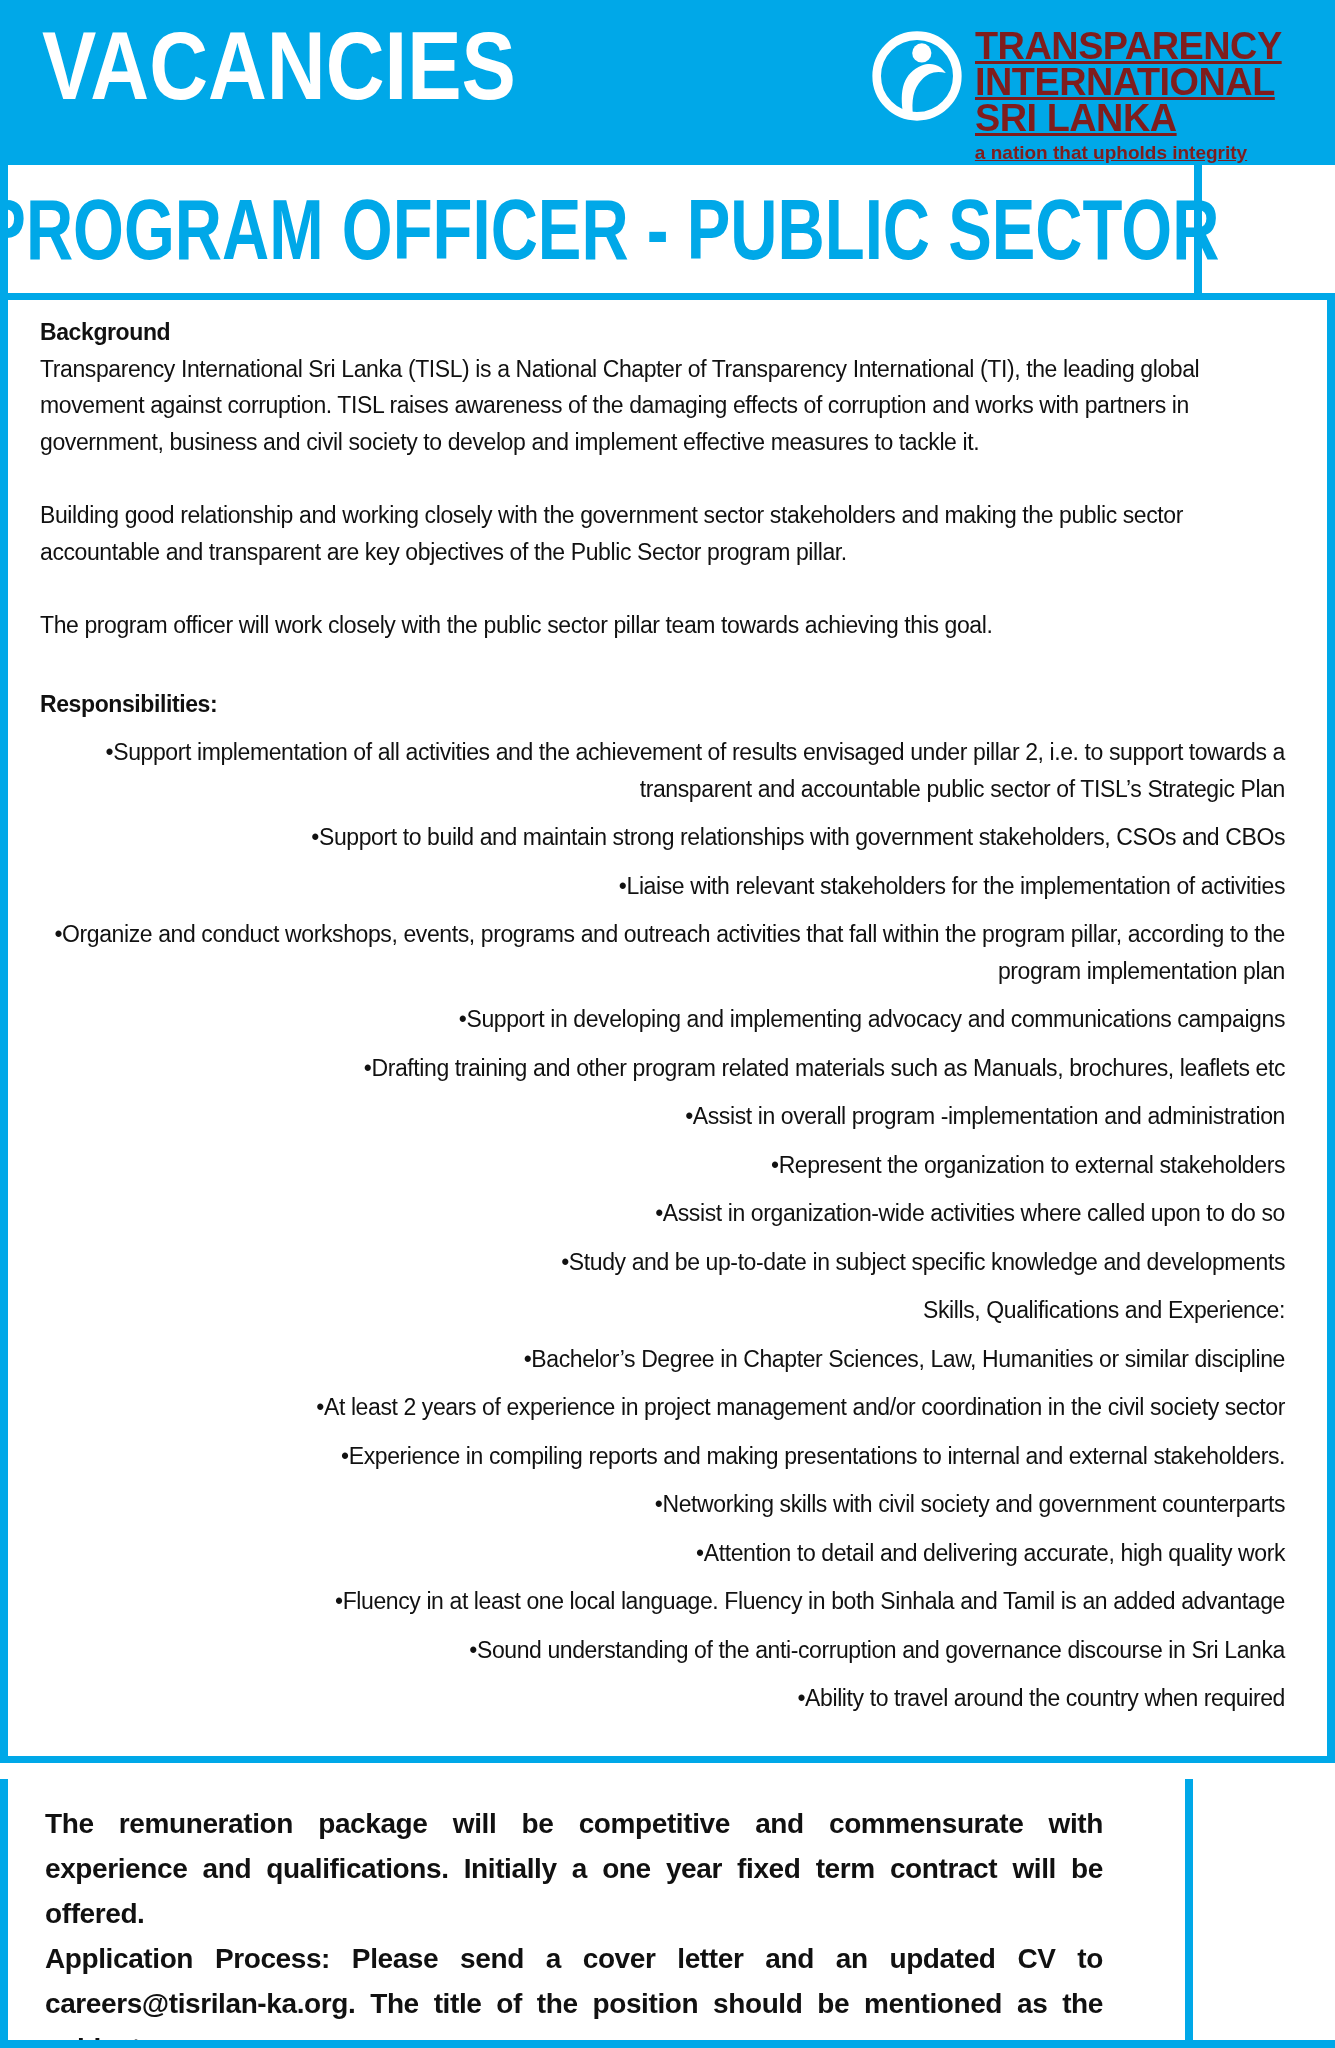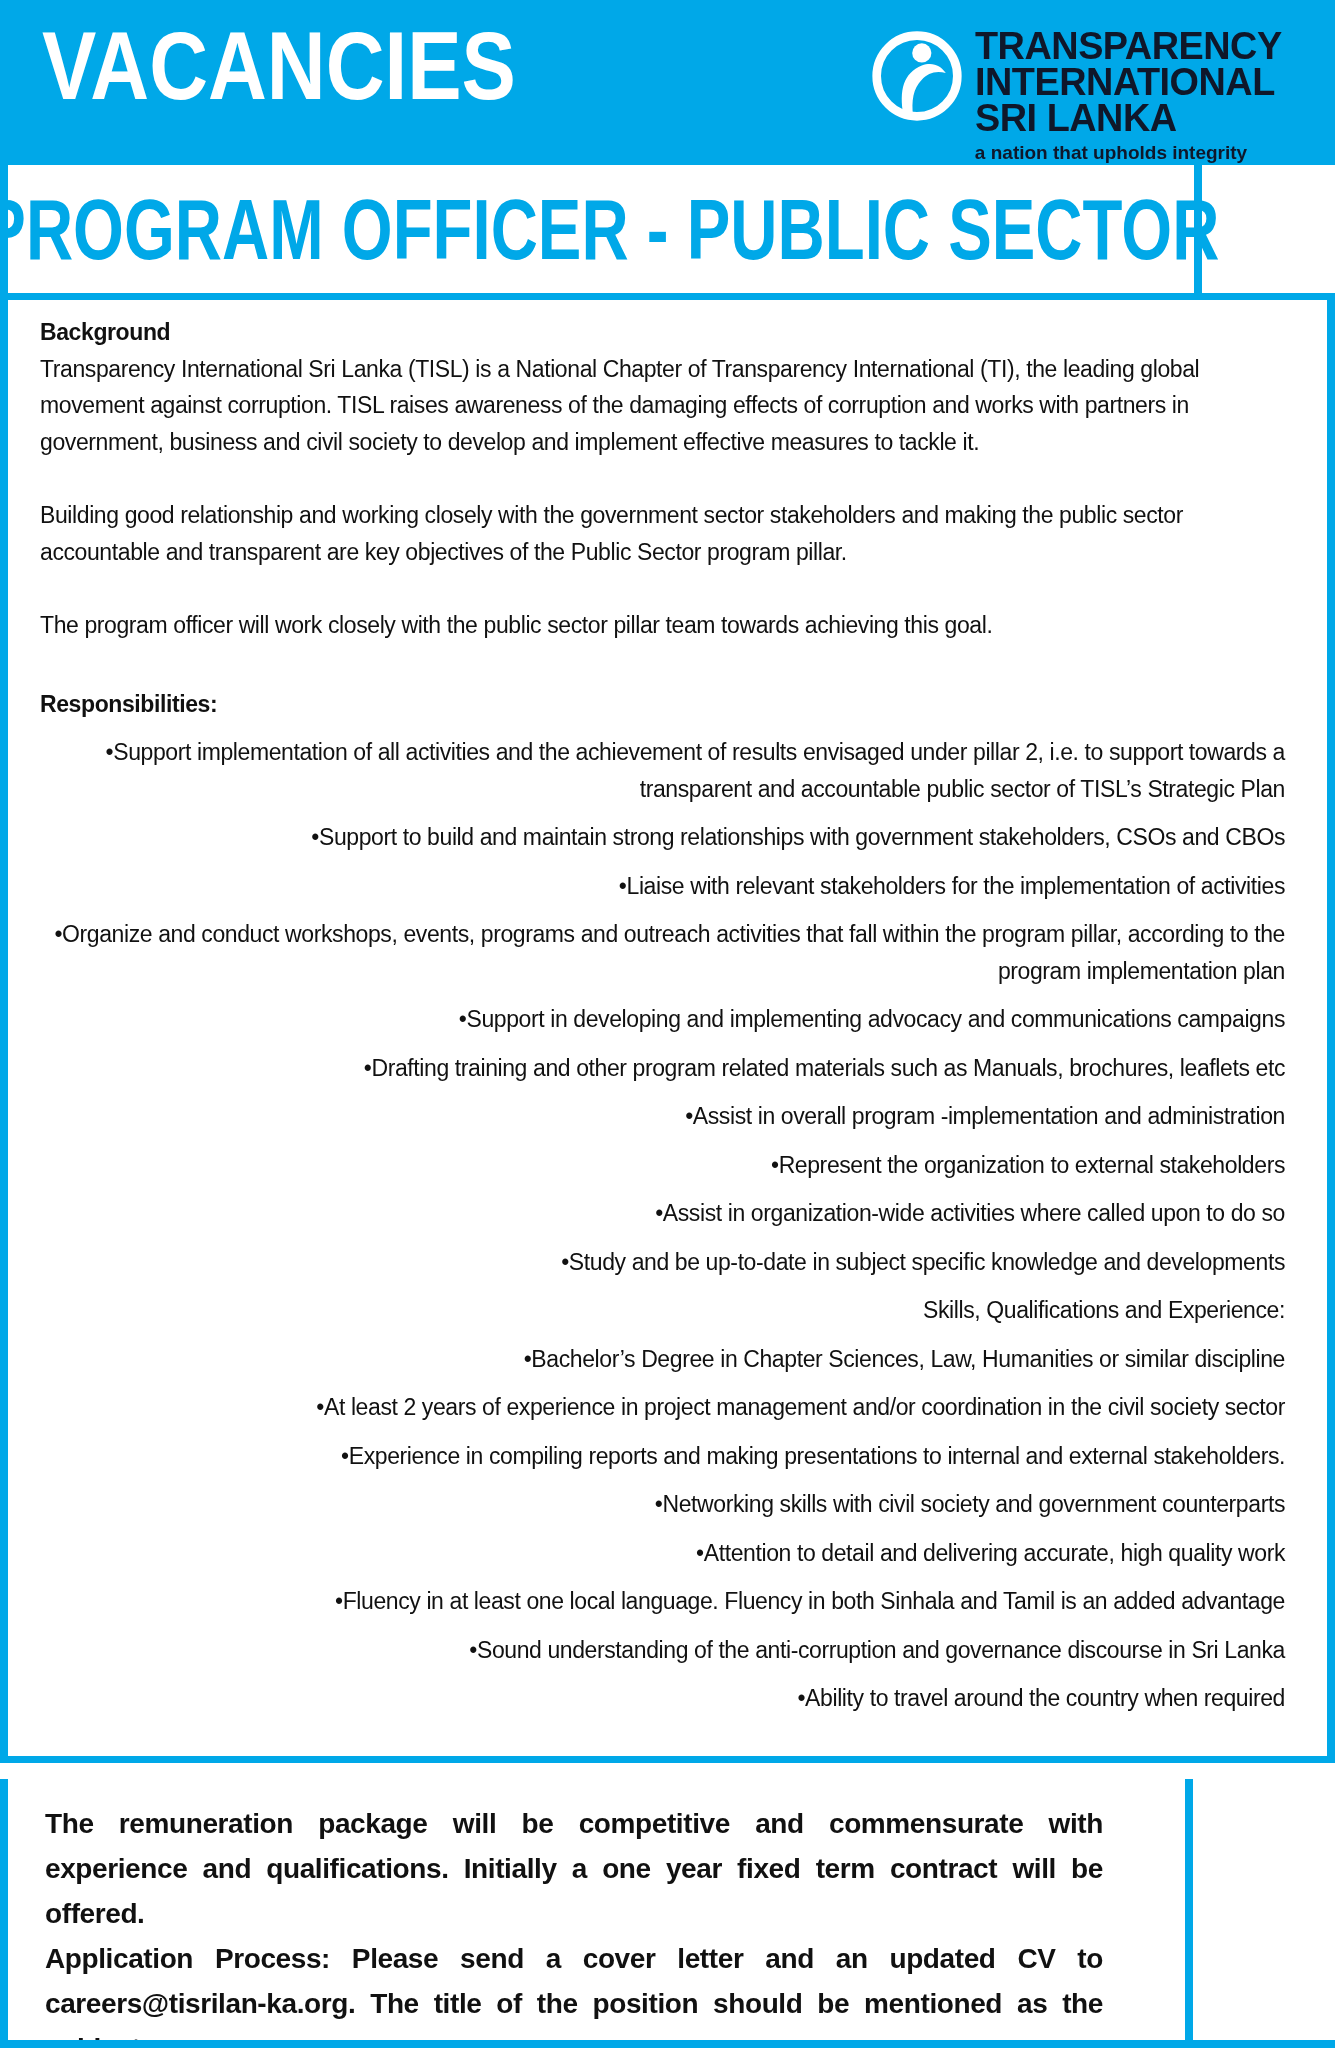--- a/index.html
+++ b/index.html
@@ -24,21 +24,21 @@
     position: absolute; left: 42px; top: 10px;
     font-size: 97px; font-weight: bold; color: #fff;
     letter-spacing: 0px; white-space: nowrap;
     transform: scaleX(0.84); transform-origin: left top;
   }
   .logo {
     position: absolute; top: 28px; right: 44px;
     display: flex; align-items: flex-start; gap: 10px;
   }
   .logo-mark { width: 96px; height: 96px; flex: 0 0 auto; }
-  .logo-text { color: #0f172a; }
+  .logo-text { color: #7f1d1d; text-decoration: underline; }
   .logo-line {
     font-size: 39px; font-weight: bold; line-height: 36px;
     letter-spacing: -0.5px; transform: scaleX(0.97); transform-origin: left top;
     white-space: nowrap;
   }
   .logo-tagline {
     font-size: 19px; font-weight: bold; margin-top: 6px;
     letter-spacing: 0px; white-space: nowrap;
   }
 

